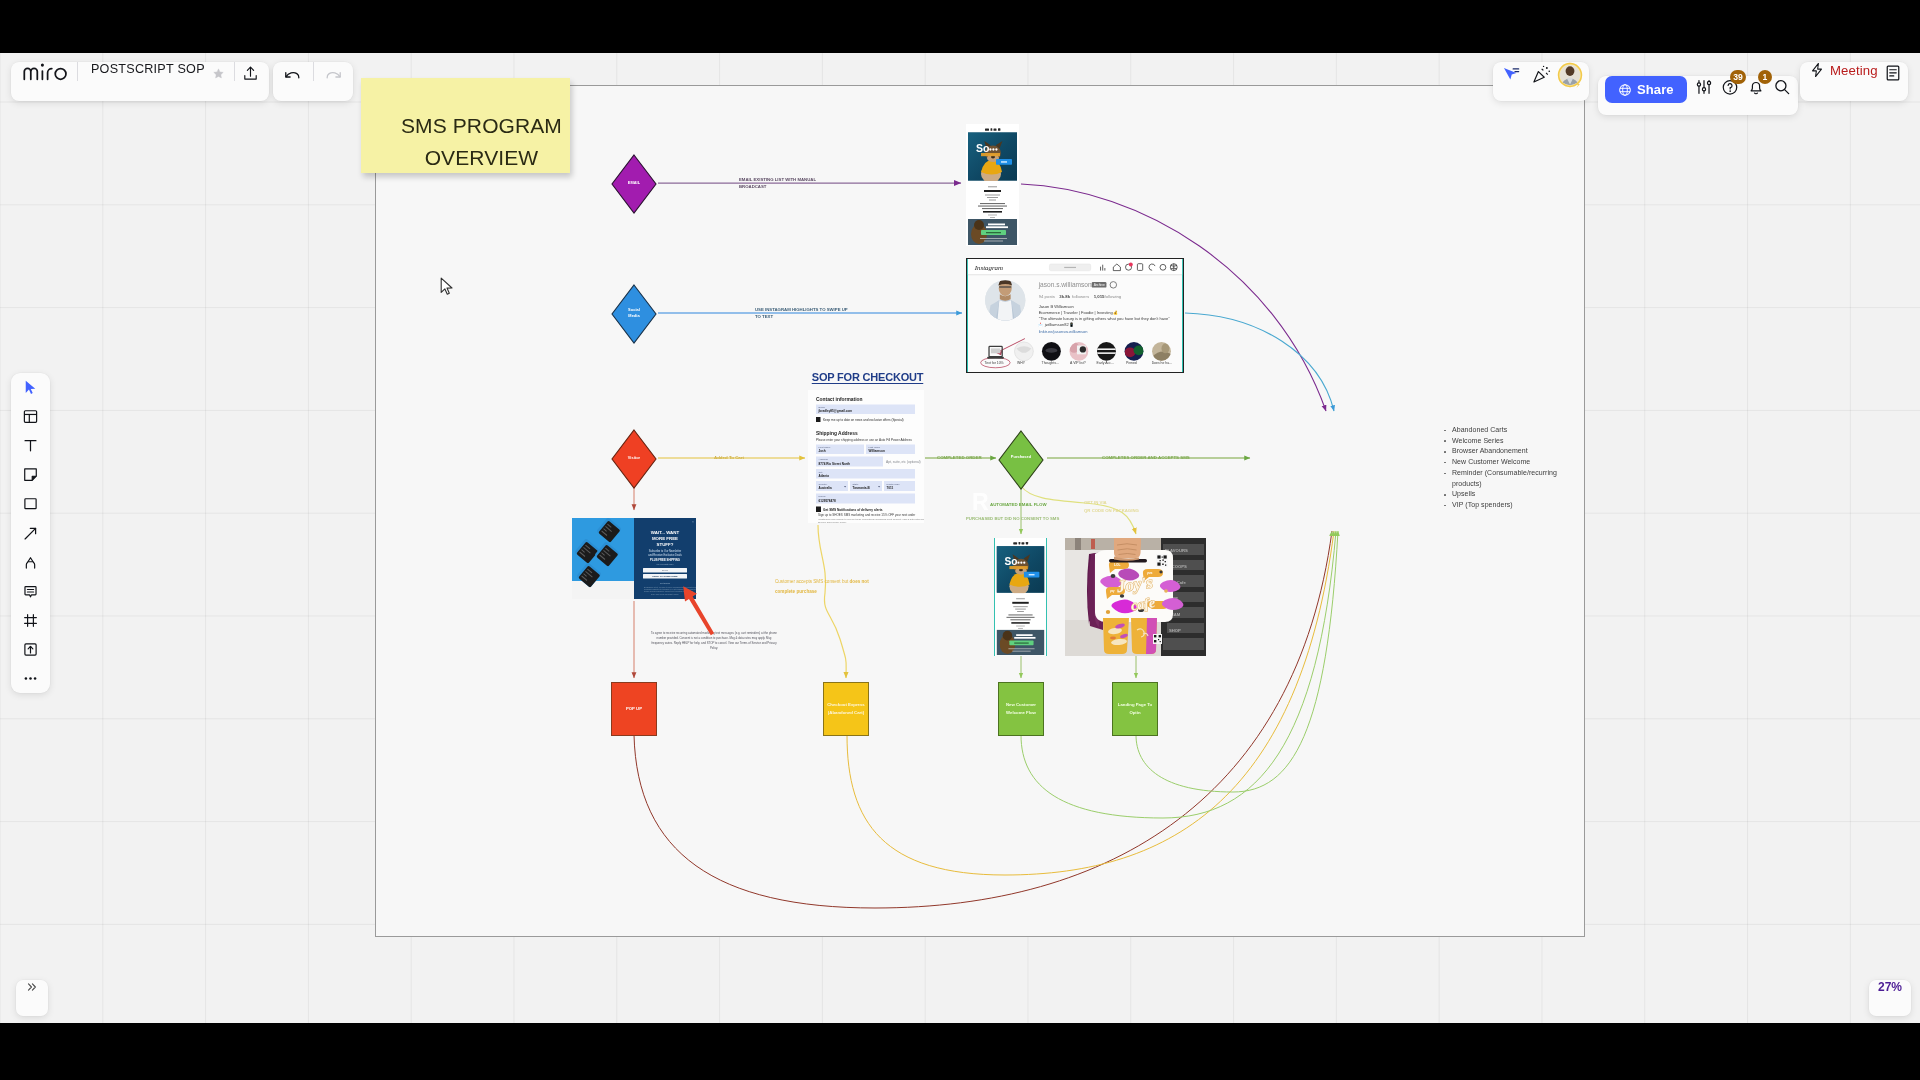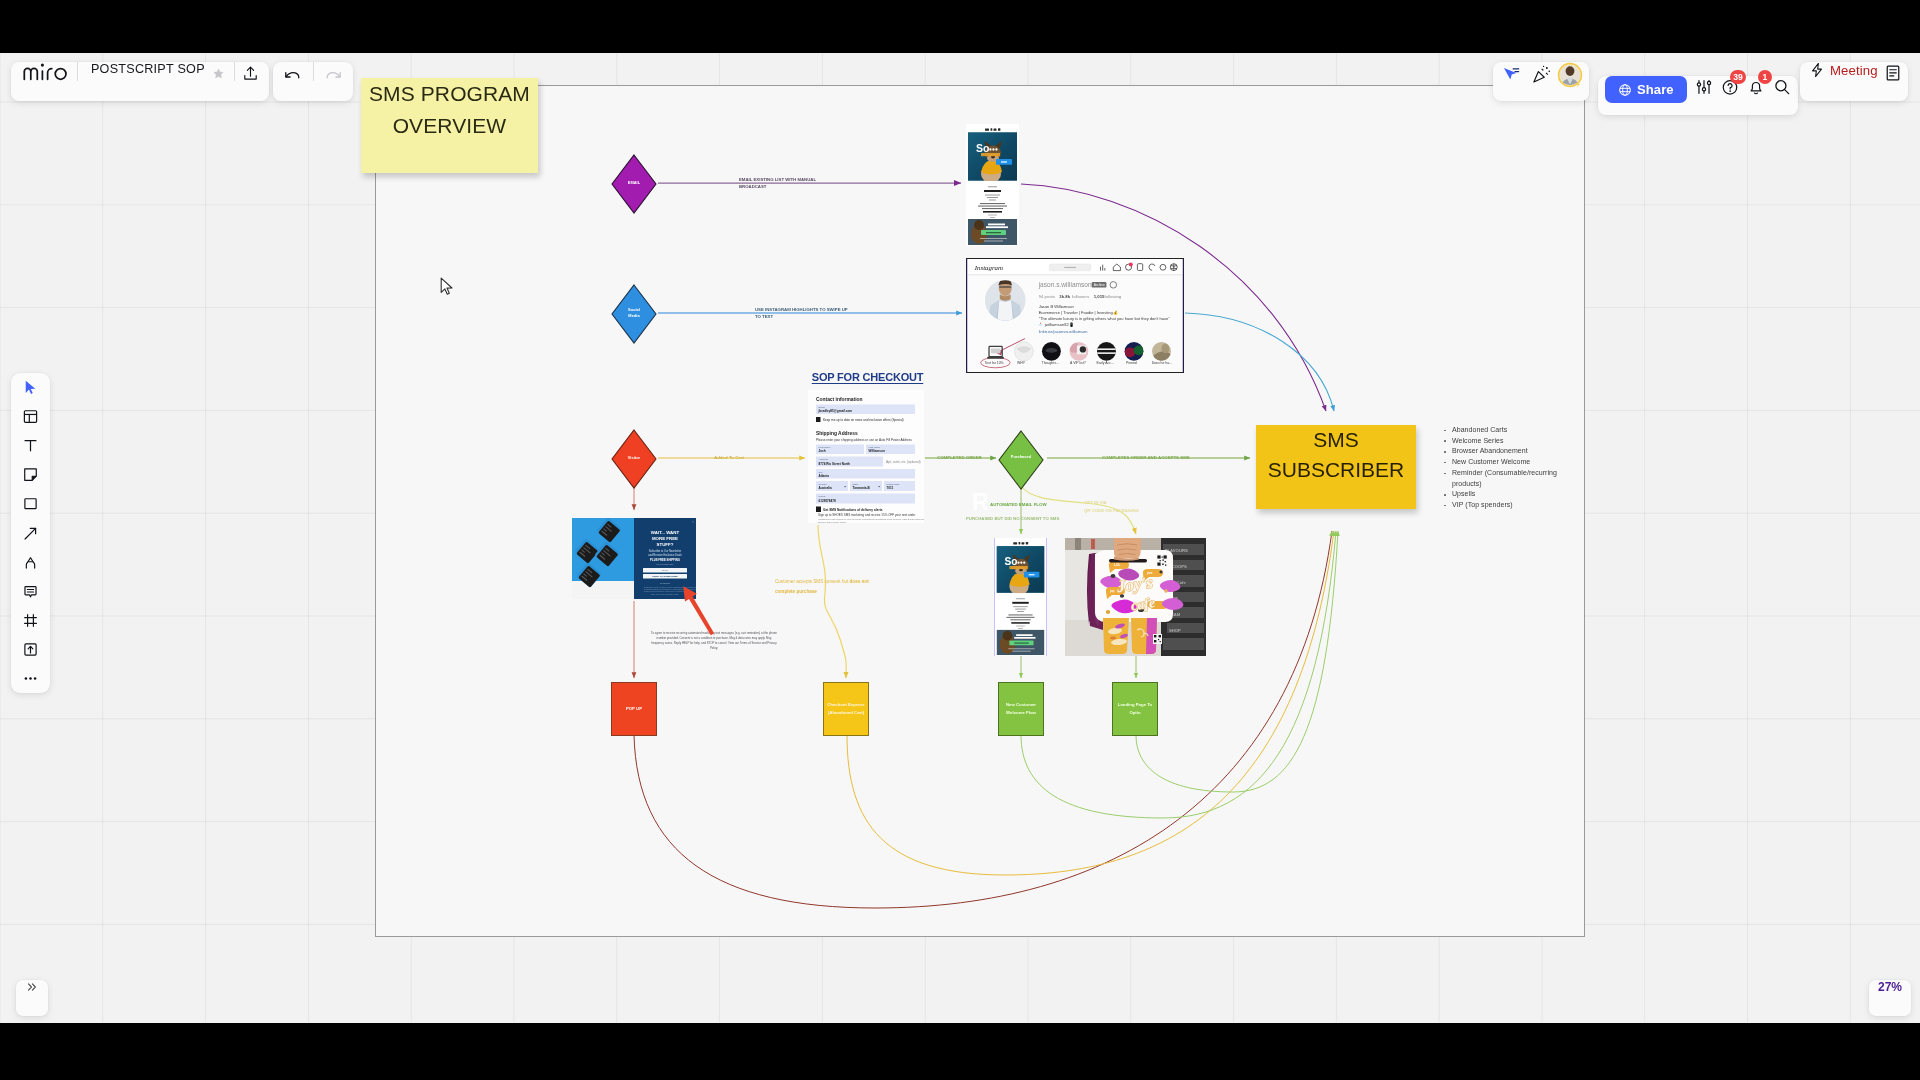--- a/index.html
+++ b/index.html
@@ -25,34 +25,34 @@
   .tl-board .star{margin-left:3px;}
   .tl-undo{left:273px;top:9px;width:80px;height:39px;padding:0 6px;justify-content:space-between;box-sizing:border-box;}
   .tl-undo .ico{width:26px;height:26px;}
   .tr-collab{left:1493px;top:9px;width:96px;height:39px;padding:0 9px;gap:4px;box-sizing:border-box;}
   .tr-collab .ico{width:24px;height:24px;}
   .avatar{display:flex;align-items:center;margin-left:2px;}
   .tr-actions{left:1598px;top:23px;width:200px;height:39px;padding:0 7px;gap:8px;box-sizing:border-box;}
   .tr-actions .ico{width:22px;height:22px;}
   .share-btn{display:flex;align-items:center;background:#4262ff;color:#fff;border-radius:7px;height:27px;padding:0 13px;
     font-size:13px;font-weight:700;letter-spacing:.1px;}
-  .badge-wrap .badge{position:absolute;top:-6px;right:-7px;min-width:14px;height:14px;border-radius:9px;background:#ef4444;
+  .badge-wrap .badge{position:absolute;top:-6px;right:-7px;min-width:14px;height:14px;border-radius:9px;background:#a16207;
     color:#fff;font-size:8.6px;font-weight:700;display:flex;align-items:center;justify-content:center;padding:0 3px;box-sizing:border-box;}
   .tr-meeting{left:1800px;top:9px;width:108px;height:39px;padding:0 9px;gap:6px;box-sizing:border-box;}
   .meeting-btn{display:flex;align-items:center;font-size:13.2px;color:#b91c1c;letter-spacing:.1px;}
   .tr-meeting .ico{width:22px;height:22px;}
   .left-tools{left:11px;top:320px;width:39px;height:320px;border-radius:9px;flex-direction:column;justify-content:center;gap:0;}
   .left-tools .ico{width:39px;height:30px;}
   .btn-expand{left:16px;top:927px;width:32px;height:36px;justify-content:center;border-radius:7px;}
   .zoom-ind{left:1869px;top:927px;width:42px;height:36px;justify-content:center;border-radius:7px;font-size:12px;font-weight:700;color:#4c1d95;}
   .cursor{position:absolute;left:440px;top:224px;z-index:15;}
   
   .frame{position:absolute;left:375px;top:32px;width:1210px;height:852px;background:#f7f7f7;border:1px solid #9a9a9a;box-sizing:border-box;}
   .sticky{position:absolute;background:#f6f2a5;box-shadow:2px 4px 6px rgba(0,0,0,.20);
-    display:flex;align-items:flex-start;justify-content:center;text-align:center;color:#2a2a14;}
+    display:flex;align-items:flex-end;justify-content:center;text-align:center;color:#2a2a14;padding-left:32px;}
   .note-overview{left:361px;top:25px;width:177px;height:95px;font-size:21px;line-height:1.5;letter-spacing:.1px;}
   .note-sms{left:1256px;top:372px;width:160px;height:84px;background:#f3c418;font-size:21px;line-height:1.42;color:#241f05;}
   .diamond{position:absolute;display:flex;align-items:center;justify-content:center;text-align:center;}
   .diamond svg{position:absolute;inset:0;}
   .diamond span{position:relative;color:#fff;font-size:3.9px;font-weight:700;letter-spacing:.05px;line-height:1.5;}
   #edges{position:absolute;left:0;top:0;width:1920px;height:970px;overflow:visible;pointer-events:none;}
   #annot{position:absolute;left:0;top:0;width:1920px;height:970px;overflow:visible;pointer-events:none;z-index:6;}
   .elabel{position:absolute;text-align:left;font-weight:600;white-space:pre-line;pointer-events:none;line-height:1.75;}
   .lbl-email{left:739px;top:123px;font-size:4.3px;color:#5b4a63;line-height:1.65;}
   .lbl-ig{left:755px;top:253px;font-size:4.3px;color:#3d5f78;line-height:1.65;}
@@ -69,21 +69,21 @@
     color:#1f3c88;text-decoration:underline;text-underline-offset:2px;letter-spacing:-.2px;white-space:nowrap;}
   .flow-list{position:absolute;left:1452px;top:372px;margin:0;padding:0;list-style:none;width:117px;
     font-size:7px;line-height:1.53;color:#3c3c3c;letter-spacing:.05px;}
   .flow-list li{position:relative;}
   .flow-list li:before{content:"";position:absolute;left:-8px;top:4.7px;width:1.7px;height:1.7px;background:#666;border-radius:50%;}
   .disclaimer{position:absolute;left:650px;top:578px;width:128px;text-align:center;font-size:2.85px;line-height:1.75;color:#50505a;}
   .box{position:absolute;display:flex;align-items:center;justify-content:center;text-align:center;
        box-sizing:border-box;color:#fff;font-weight:700;line-height:1.95;white-space:pre-line;font-size:4.3px;}
   .diamond span{white-space:pre-line;}
   
-  .shot{position:absolute;overflow:hidden;background:#c4b5fd;}
+  .shot{position:absolute;overflow:hidden;background:#14b8a6;}
   .dm-email{left:611px;top:101px;width:46px;height:57px;}
   .dm-social{left:611px;top:231px;width:46px;height:57px;}
   .dm-visitor{left:611px;top:376px;width:46px;height:57px;}
   .dm-purchased{left:998px;top:377px;width:46px;height:54px;}
   .bx-popup{left:611px;top:629px;width:46px;height:54px;background:#ee4422;border:1px solid #8a3a1e;}
   .bx-express{left:823px;top:629px;width:46px;height:54px;background:#f5c518;border:1px solid #8a7418;color:#fdf7e0;}
   .bx-newcust{left:998px;top:629px;width:46px;height:54px;background:#84c341;border:1px solid #4c7320;color:#f2ffe2;}
   .bx-landing{left:1112px;top:629px;width:46px;height:54px;background:#84c341;border:1px solid #4c7320;color:#f2ffe2;}
 </style>
 </head>
@@ -139,23 +139,20 @@
       </g>
   </svg>
   <svg id="annot" viewBox="0 0 1920 970">
     <g>
       <path d="M683.2,533.2 L685.0,548.6 L689.0,545.9 L710.8,582.2 L714.1,580.3 L692.6,543.4 L697.0,540.8 Z" fill="#e8442b"></path>
     </g>
   </svg>
   <div class="sticky note-overview">
     <span>SMS PROGRAM OVERVIEW</span>
   </div>
-  <div class="sticky note-sms">
-    <span>SMS SUBSCRIBER</span>
-  </div>
 
   <div class="panel tl-board">
     <div class="miro-logo">
       <svg viewBox="0 0 47 18.5" width="47" height="18.5" aria-hidden="true">
         <g fill="none" stroke="#14151a" stroke-width="1.75" stroke-linecap="round">
           <path d="M1.3,17.3 L1.3,9.6 a3.25,3.25 0 0 1 6.5,0 L7.8,17.3 M7.8,9.6 a3.25,3.25 0 0 1 6.5,0 L14.3,17.3"></path>
           <path d="M19.4,17.3 L19.4,9.1"></path>
           <path d="M24.6,17.3 L24.6,10.8 a4.2,4.2 0 0 1 4.2,-4.2"></path>
           <circle cx="37.6" cy="11.9" r="5.35"></circle>
         </g>

